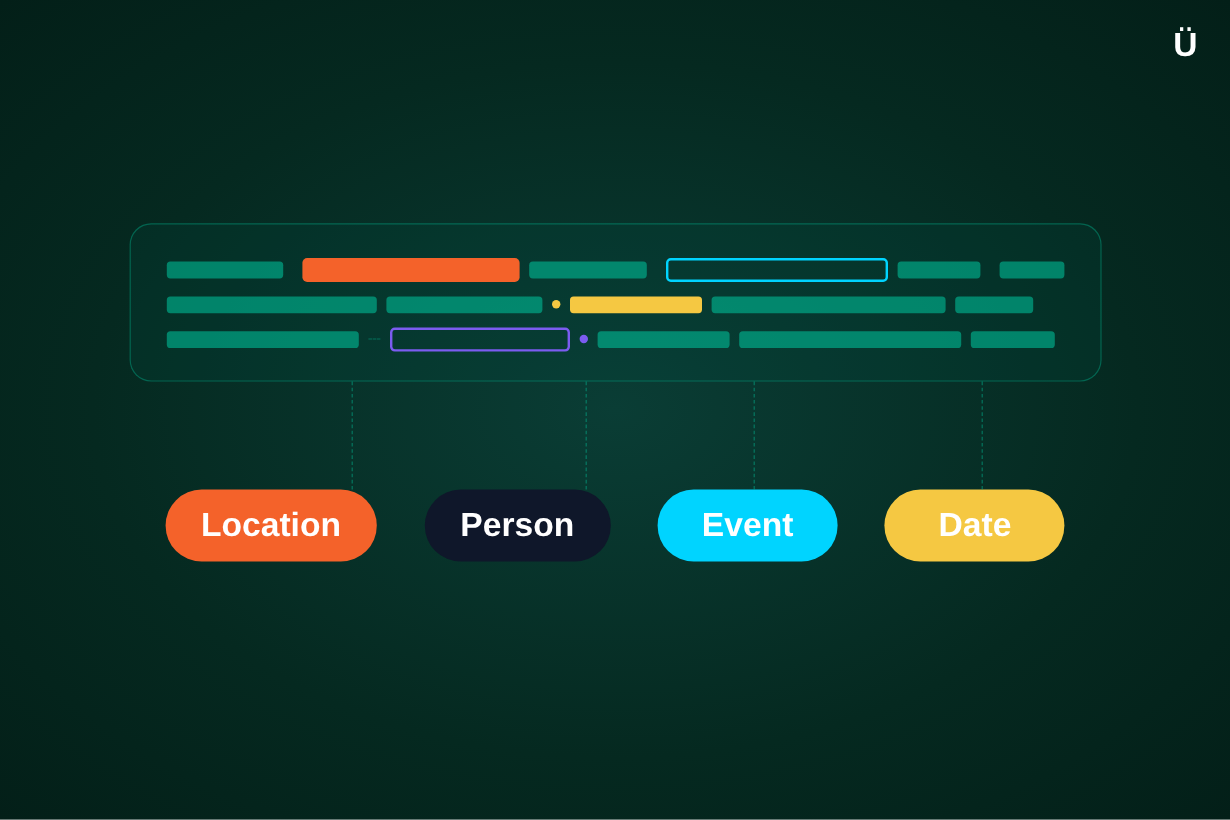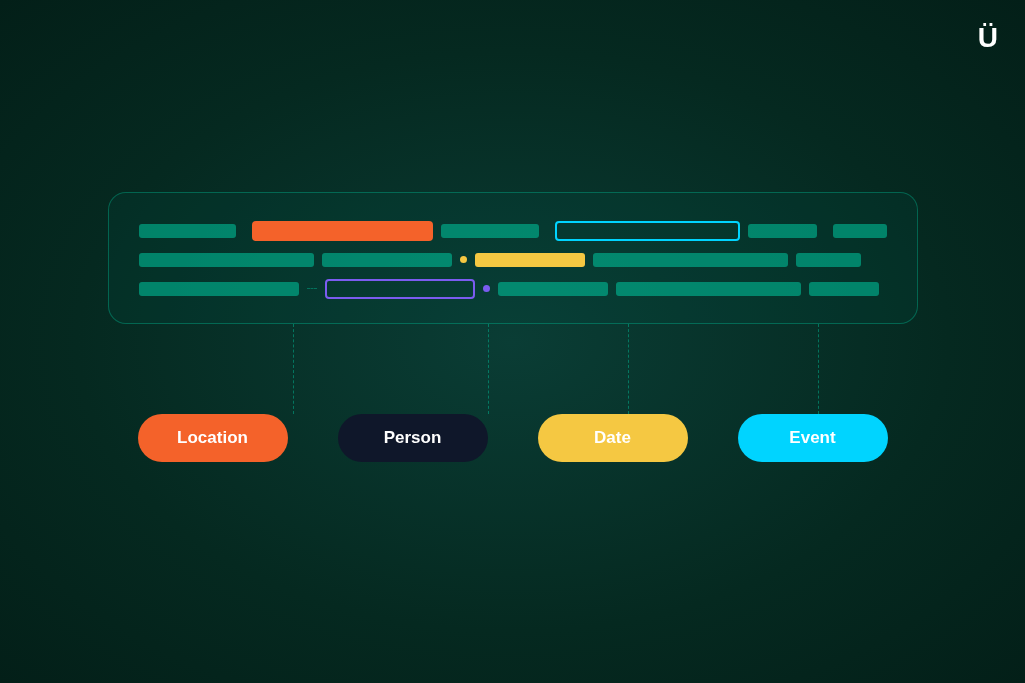--- a/index.html
+++ b/index.html
@@ -106,21 +106,21 @@
       width: 750px;
       margin-top: 0px;
     }
 
     .label-badge {
       display: flex;
       align-items: center;
       justify-content: center;
       border-radius: 50px;
       padding: 14px 30px;
-      font-size: 17px;
+      font-size: 28px;
       font-weight: 700;
       color: white;
       min-width: 150px;
     }
 
     .label-orange { background: #f4622a; }
     .label-purple { background: #0f172a; }
     .label-yellow { background: #f5c842; }
     .label-cyan { background: #00d4ff; }
 
@@ -203,21 +203,21 @@
     <div class="dashed-line" style="left: 680px;"></div>
   </div>
 
   <div class="labels-row">
     <div class="label-badge label-orange">
       <span>Location</span>
     </div>
     <div class="label-badge label-purple">
       <span>Person</span>
     </div>
+    <div class="label-badge label-cyan">
+      <span>Event</span>
+    </div>
     <div class="label-badge label-yellow">
       <span>Date</span>
     </div>
-    <div class="label-badge label-cyan">
-      <span>Event</span>
-    </div>
   </div>
 
 </div>
 
 </body></html>

